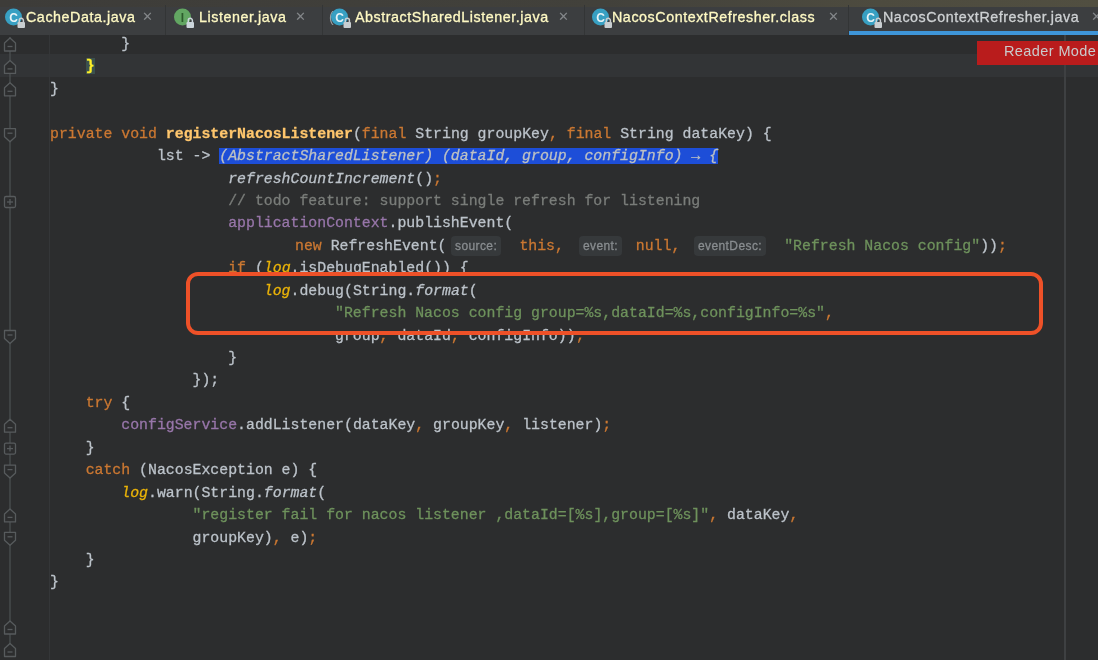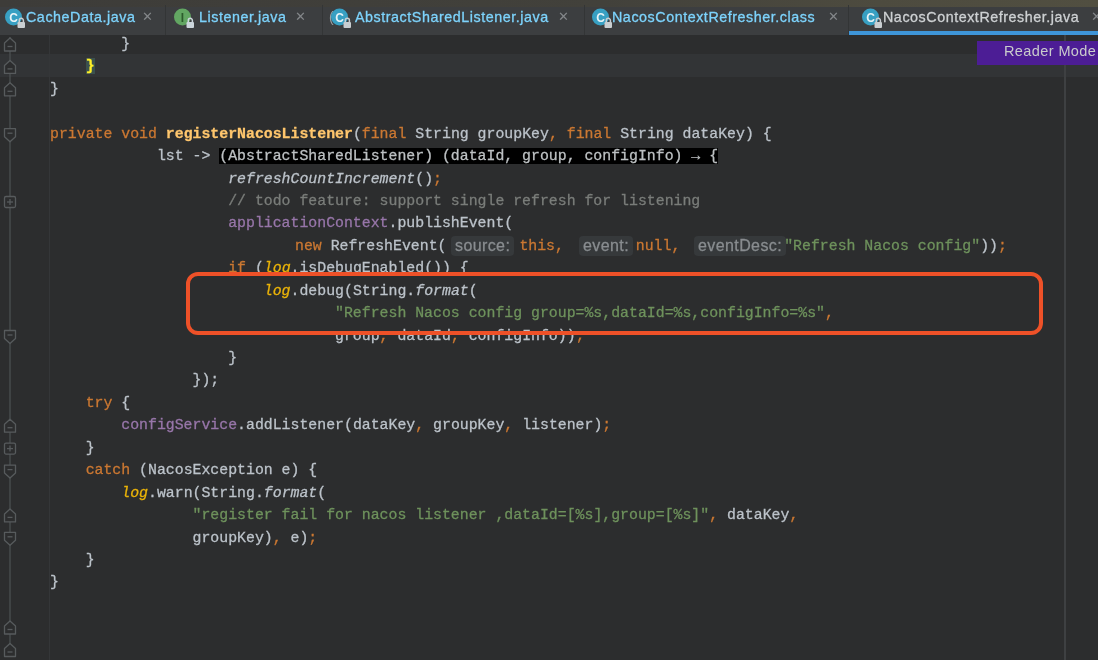--- a/index.html
+++ b/index.html
@@ -5,49 +5,49 @@
   * { margin:0; padding:0; box-sizing:border-box; }
   html,body { width:1098px; height:660px; overflow:hidden; background:#2c2d2e; }
   #page { position:relative; width:1098px; height:660px; background:#2c2d2e;
           font-family:"Liberation Mono", monospace; }
   
   #tabbar { position:absolute; left:0; top:0; width:1098px; height:35px; background:#3c3e40; }
   #topstrip { position:absolute; left:0; top:0; width:1098px; height:7px;
       background:linear-gradient(to right,#3d3c39 0%,#42413b 55%,#4d4b3f 80%,#514f41 100%); }
   .tabsep { position:absolute; top:5px; width:1px; height:30px; background:#333536; }
   .tabtxt { position:absolute; top:8.5px; -webkit-text-stroke:0.3px currentColor; font-family:"Liberation Sans",sans-serif;
-            font-size:14.3px; color:#7dd3fc; letter-spacing:0.55px; white-space:pre; }
+            font-size:14.3px; color:#fef9c3; letter-spacing:0.55px; white-space:pre; }
   .tabx { position:absolute; top:9px; font-family:"Liberation Sans",sans-serif;
           font-size:13px; color:#84878a; }
   .ticon { position:absolute; top:7px; }
   #underline { position:absolute; left:849px; top:31px; width:249px; height:4px; background:#3e95d8; }
   
-  #reader { position:absolute; left:977px; top:41px; width:121px; height:23.5px; background:#4c1d95;
+  #reader { position:absolute; left:977px; top:41px; width:121px; height:23.5px; background:#b91c1c;
             font-family:"Liberation Sans",sans-serif; font-size:14.5px; color:#c9cbcc; letter-spacing:0.4px;
             line-height:21px; padding-left:27px; z-index:10; white-space:pre; }
   
   #gutsep { position:absolute; left:49px; top:35px; width:1px; height:625px; background:#343638; }
   #margin { position:absolute; left:1064px; top:35px; width:2px; height:625px; background:#3e4042; }
   #caretrow { position:absolute; left:0px; top:54.3px; width:1098px; height:22.5px; background:#323436; }
   
   #code { position:absolute; left:50px; top:32.9px; width:1048px;
           -webkit-text-stroke:0.28px currentColor; font-size:14.85px; line-height:22.44px; color:#bcc3ca; }
   .ln { white-space:pre; height:22.44px; position:relative; }
   .kw { color:#cc7832; }
   .o  { color:#cc7832; }
   .decl { color:#ffc66d; font-weight:bold; }
   .fld { color:#9876aa; }
   .fldi { color:#eab308; font-style:italic; }
   .it { font-style:italic; }
   .str { color:#6e925c; }
   .cmt { color:#7a7d7a;margin-top:32px; }
-  .fold { background:#000000; color:#bdc1c3; }
+  .fold { background:#1d4ed8; color:#bdc1c3;font-style:italic; }
   .brace { background:#3b514d; color:#ffef28; font-weight:bold; }
   .hint { position:absolute; top:1px; font-family:"Liberation Sans",sans-serif;
-          font-size:16px; letter-spacing:0.4px; color:#898d90; background:#36393b;
+          font-size:12px; letter-spacing:0.4px; color:#898d90; background:#36393b;
           border-radius:4px; padding:1px 4px; line-height:18px; }
   .abs { position:absolute; top:0; white-space:pre; }
   
   #obox { position:absolute; left:186px; top:272px; width:857px; height:62.5px;
           border:4.5px solid #ee5128; border-radius:12px; z-index:30; }
 </style>
 </head>
 <body>
 <div id="page">
 

